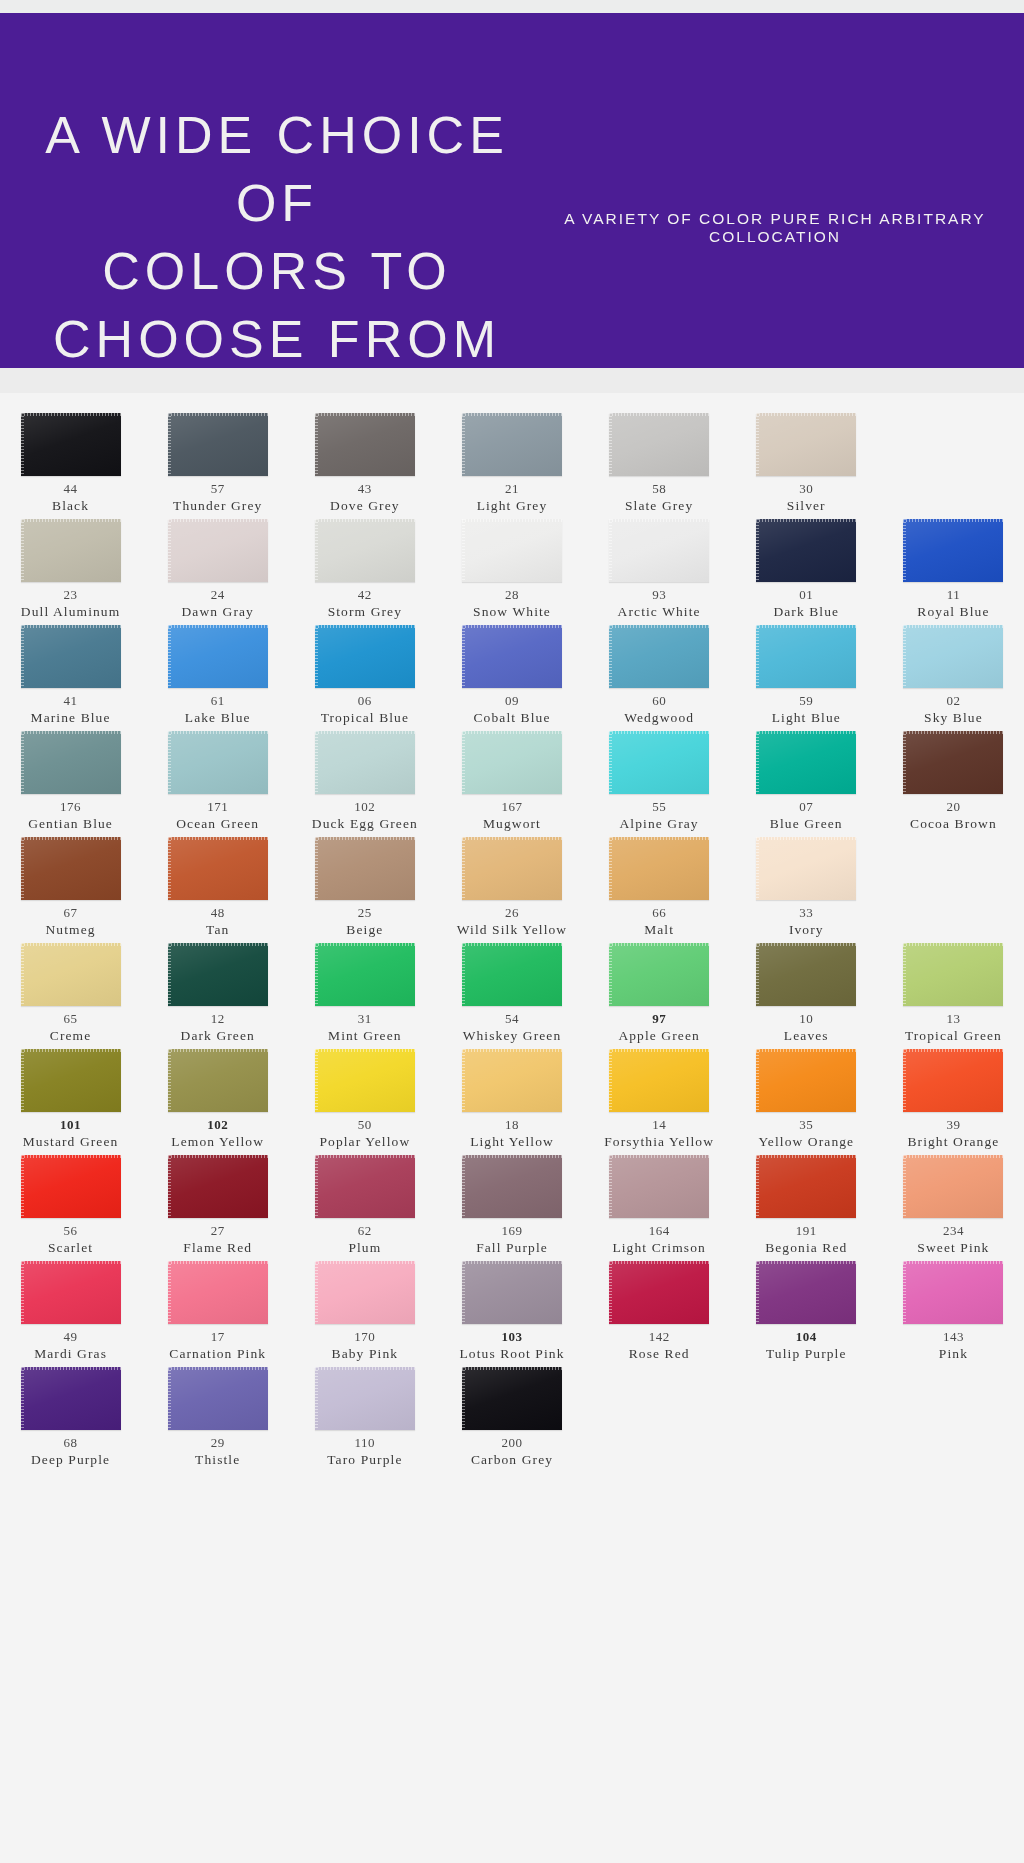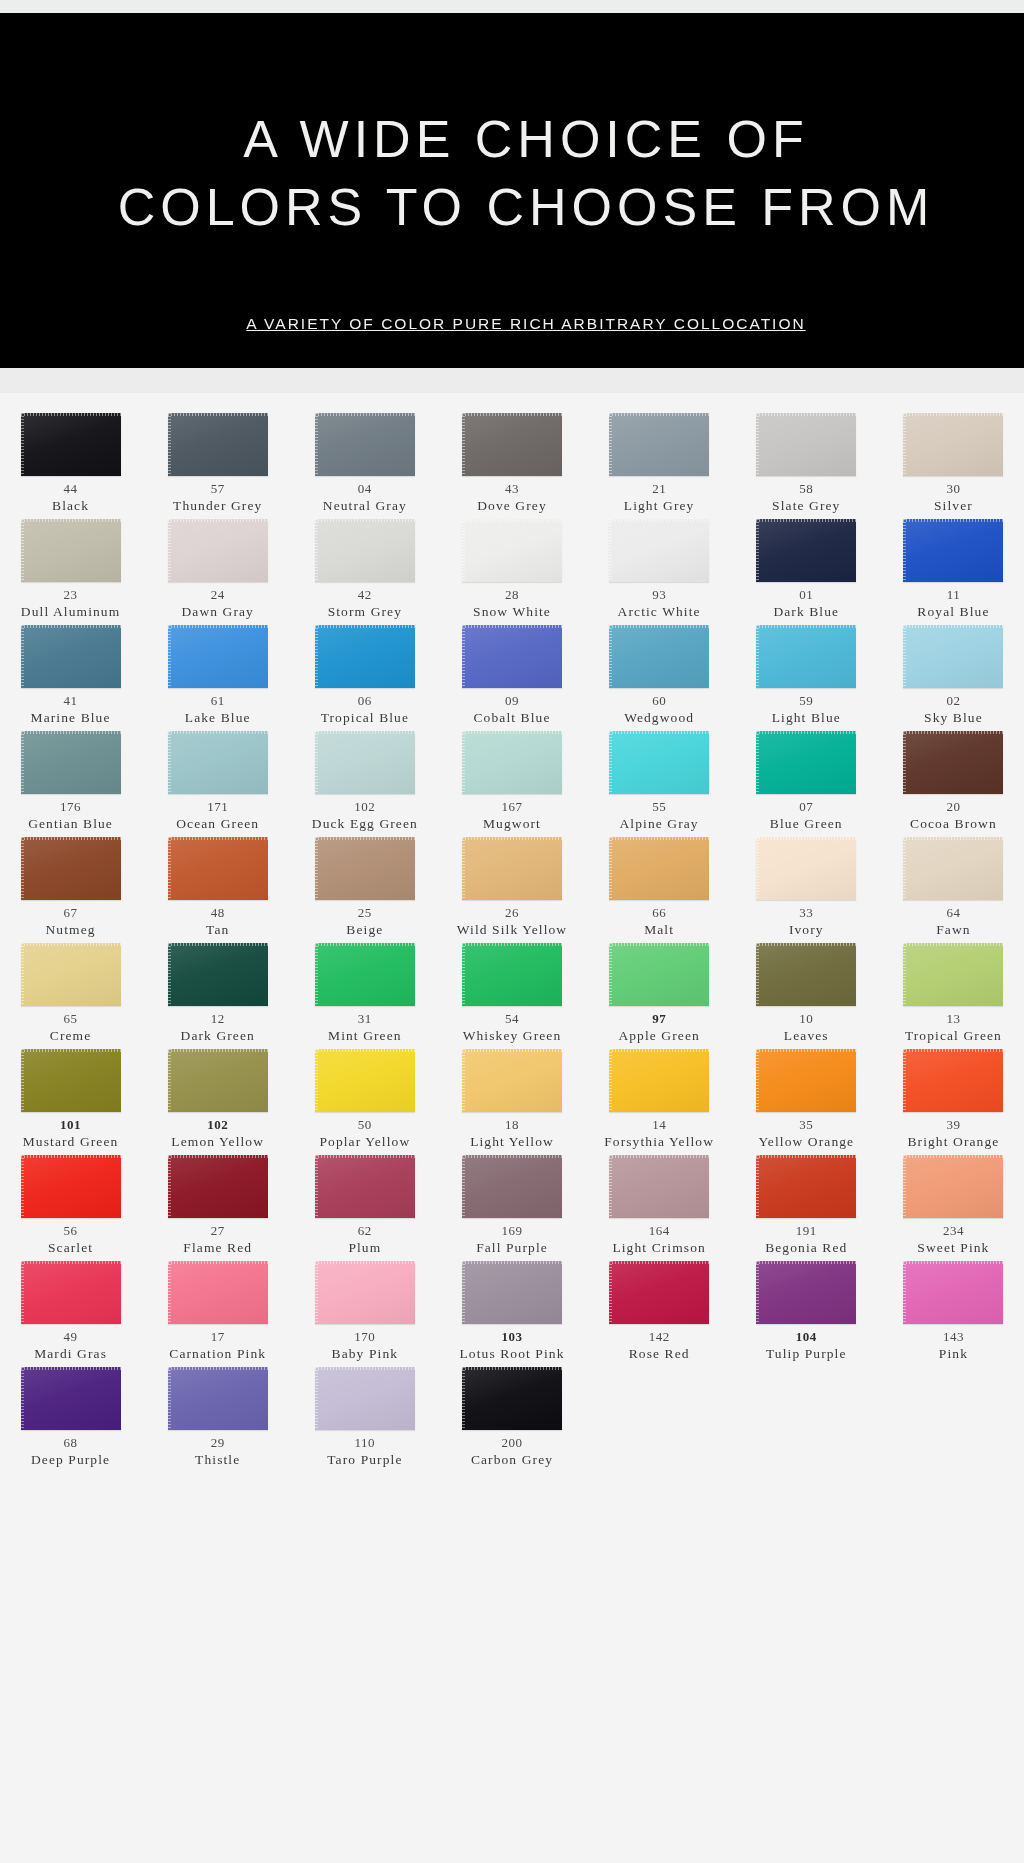--- a/index.html
+++ b/index.html
@@ -21,25 +21,25 @@
   
   .top-strip {
     height: 13px;
     background: #eceded;
     width: 100%;
   }
 
   
   .hero {
     height: 355px;
-    background: #000000;
+    background: #4c1d95;
     width: 100%;
     position: relative;
     display: flex;
-    flex-direction: column;
+    flex-direction: row;
     align-items: center;
     padding-left: 28px;
   }
   .hero-title {
     font-family: "Liberation Sans", "DejaVu Sans", sans-serif;
     color: #f0f0ef;
     font-size: 52px;
     line-height: 68px;
     letter-spacing: 5px;
     font-weight: 400;
@@ -49,21 +49,20 @@
     white-space: pre-line;
   }
   .hero-sub {
     font-family: "Liberation Sans", "DejaVu Sans", sans-serif;
     color: #f2f2f1;
     font-size: 15.5px;
     letter-spacing: 2.0px;
     text-align: center;
     margin-top: 74px;
     width: 100%;
-    text-decoration: underline;
   }
 
   
   .below-hero {
     height: 25px;
     background: #ececec;
     width: 100%;
   }
 
   
@@ -193,27 +192,20 @@
           </div>
           <div class="swatch-cell">
             <div class="chip-wrap">
               <div class="chip" style="background: rgb(74, 85, 94);"></div>
             </div>
             <div class="chip-num">57</div>
             <div class="chip-name">Thunder Grey</div>
           </div>
           <div class="swatch-cell">
             <div class="chip-wrap">
-              <div class="chip" style="background: rgb(110, 122, 130);"></div>
-            </div>
-            <div class="chip-num">04</div>
-            <div class="chip-name">Neutral Gray</div>
-          </div>
-          <div class="swatch-cell">
-            <div class="chip-wrap">
               <div class="chip" style="background: rgb(108, 102, 100);"></div>
             </div>
             <div class="chip-num">43</div>
             <div class="chip-name">Dove Grey</div>
           </div>
           <div class="swatch-cell">
             <div class="chip-wrap">
               <div class="chip" style="background: rgb(138, 152, 161);"></div>
             </div>
             <div class="chip-num">21</div>
@@ -422,27 +414,20 @@
             </div>
             <div class="chip-num">66</div>
             <div class="chip-name">Malt</div>
           </div>
           <div class="swatch-cell">
             <div class="chip-wrap">
               <div class="chip" style="background: rgb(246, 226, 205);"></div>
             </div>
             <div class="chip-num">33</div>
             <div class="chip-name">Ivory</div>
-          </div>
-          <div class="swatch-cell">
-            <div class="chip-wrap">
-              <div class="chip" style="background: rgb(226, 213, 193);"></div>
-            </div>
-            <div class="chip-num">64</div>
-            <div class="chip-name">Fawn</div>
           </div>
         </div>
         <div class="swatch-row">
           <div class="swatch-cell">
             <div class="chip-wrap">
               <div class="chip" style="background: rgb(228, 208, 139);"></div>
             </div>
             <div class="chip-num">65</div>
             <div class="chip-name">Creme</div>
           </div>

